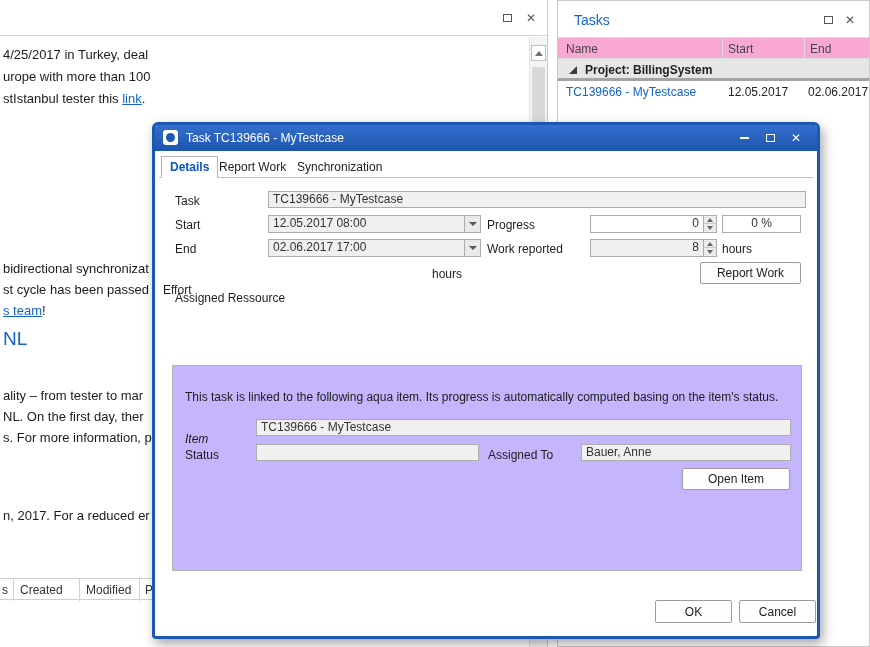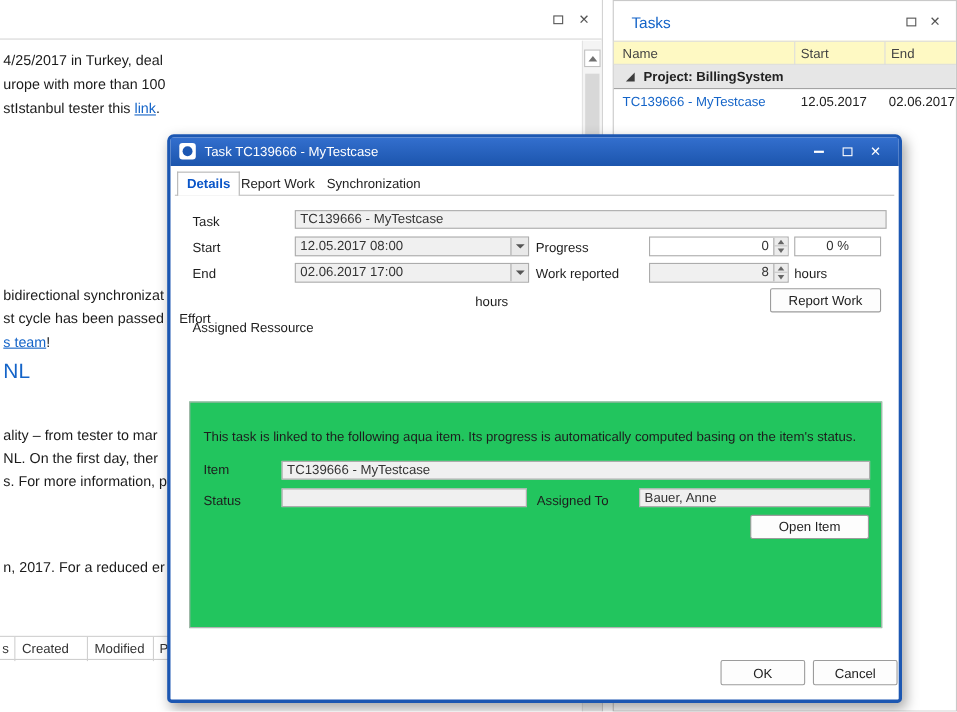--- a/index.html
+++ b/index.html
@@ -20,24 +20,24 @@
   .sb-btn { position:absolute; left:1px; top:8px; width:15px; height:16px; background:#fff; border:1px solid #c0c0c0; display:flex; align-items:center; justify-content:center; }
   .tri-up { width:0; height:0; border-left:4px solid transparent; border-right:4px solid transparent; border-bottom:5px solid #707070; }
   .sb-thumb { position:absolute; left:2px; top:30px; width:13px; height:78px; background:#d8d8d8; }
   .lw-thead { position:absolute; left:0; top:578px; width:548px; height:22px; background:#fff; border-top:1px solid #cfcfcf; border-bottom:1px solid #cfcfcf; }
   .lw-th { position:absolute; top:4px; font-size:12px; color:#333; white-space:nowrap; }
   .lw-sep { position:absolute; top:0; width:1px; height:22px; background:#d0d0d0; }
 
   
   .tasks-panel { position:absolute; left:557px; top:0; width:313px; height:647px; background:#fff; border:1px solid #c9c9c9; }
   .tp-title { position:absolute; left:16px; top:11px; font-size:14px; color:#1464c8; }
-  .tp-header { position:absolute; left:0; top:36px; width:100%; height:22px; border-top:1px solid #dcdcdc; border-bottom:1px solid #dcdcdc; background:#fef9c3; }
+  .tp-header { position:absolute; left:0; top:36px; width:100%; height:22px; border-top:1px solid #dcdcdc; border-bottom:1px solid #dcdcdc; background:#f9a8d4; }
   .tp-col { position:absolute; top:4px; font-size:12px; color:#444; cursor:pointer; }
   .tp-sep { position:absolute; top:0; width:1px; height:22px; background:#dcdcdc; }
-  .tp-group { position:absolute; left:0; top:58px; width:100%; height:22px; background:#e6e6e6; border-bottom:1px solid #a3a3a3; cursor:pointer; }
+  .tp-group { position:absolute; left:0; top:58px; width:100%; height:22px; background:#e6e6e6; border-bottom:3px solid #a3a3a3; cursor:pointer; }
   .tri-group { position:absolute; left:11px; top:7px; width:0; height:0; border-left:8px solid transparent; border-bottom:8px solid #3c3c3c; }
   .tp-group-label { position:absolute; left:27px; top:4px; font-size:12px; font-weight:bold; color:#222; }
   .tp-row { position:absolute; left:0; top:80px; width:100%; height:22px; cursor:pointer; }
   .tp-link { position:absolute; left:8px; top:4px; font-size:12px; color:#1464c8; cursor:pointer; }
   .tp-cell { position:absolute; top:4px; font-size:12px; color:#222; }
 
   
   .dialog { position:absolute; left:152px; top:122px; width:668px; height:517px; background:#fff; border:3px solid #1c57b2; border-radius:6px 6px 4px 4px; box-shadow:3px 5px 12px rgba(0,0,0,0.35); z-index:10; }
   .dlg-titlebar { position:absolute; left:0; top:0; right:0; height:26px; background:linear-gradient(#336fce,#1c55ad); border-radius:2px 2px 0 0; cursor:move; }
   .dlg-icon { position:absolute; left:8px; top:5px; width:15px; height:15px; background:#fff; border-radius:3px; }
@@ -54,21 +54,21 @@
   .field.num { text-align:right; padding-right:17px; }
   .combo-btn { position:absolute; right:0; top:0; bottom:0; width:16px; background:#e9e9e9; border-left:1px solid #acacac; display:flex; align-items:center; justify-content:center; cursor:pointer; }
   .tri-down { width:0; height:0; border-left:4px solid transparent; border-right:4px solid transparent; border-top:4px solid #555; }
   .spin-btns { position:absolute; right:0; top:0; bottom:0; width:13px; border-left:1px solid #acacac; background:#ececec; cursor:pointer; }
   .spin-btns span { position:absolute; left:0; width:100%; height:50%; display:flex; align-items:center; justify-content:center; }
   .spin-btns .up { top:0; border-bottom:1px solid #c6c6c6; }
   .spin-btns .down { bottom:0; }
   .tri-up-s { width:0; height:0; border-left:3px solid transparent; border-right:3px solid transparent; border-bottom:4px solid #666; }
   .tri-down-s { width:0; height:0; border-left:3px solid transparent; border-right:3px solid transparent; border-top:4px solid #666; }
   .btn { position:absolute; background:#fdfdfd; border:1px solid #9c9c9c; border-radius:2px; font-size:12px; color:#222; display:flex; align-items:center; justify-content:center; cursor:pointer; }
-  .groupbox { position:absolute; left:17px; top:240px; width:630px; height:206px; border:1px solid #b3b3b3; background:#22c55e;padding-left:28px; }
+  .groupbox { position:absolute; left:17px; top:240px; width:630px; height:206px; border:1px solid #b3b3b3; background:#c4b5fd;padding-left:28px; }
   .gb-text { position:absolute; left:12px; top:24px; font-size:12px; color:#1d1d1d; white-space:nowrap; }
 </style>
 </head>
 <body>
 
 <div class="screen">
 
   <div class="left-window">
     <div class="lw-titlebar">
       <span class="win-ctrl" style="right:30px; top:9px;">
@@ -211,21 +211,21 @@
           </span>
         </span>
     </div>
 
 
     <div class="btn" style="left:545px; top:137px; width:101px; height:22px;">Report Work</div>
 
 
     <div class="groupbox">
       <div class="gb-text">This task is linked to the following aqua item. Its progress is automatically computed basing on the item's status.</div>
-      <span class="lbl" style="left:12px; top:54px;">Item</span>
+      <span class="lbl" style="left:12px; top:66px;font-style:italic;">Item</span>
       <div class="field" style="left:83px; top:53px; width:535px; height:17px;">TC139666 - MyTestcase</div>
       <span class="lbl" style="left:12px; top:82px;">Status</span>
       <div class="field" style="left:83px; top:78px; width:223px; height:17px;"></div>
       <span class="lbl" style="left:315px; top:82px;">Assigned To</span>
       <div class="field" style="left:408px; top:78px; width:210px; height:17px;">Bauer, Anne</div>
       <div class="btn" style="left:509px; top:102px; width:108px; height:22px;">Open Item</div>
     </div>
 
     <div class="btn" style="left:500px; top:475px; width:77px; height:23px;">OK</div>
     <div class="btn" style="left:584px; top:475px; width:77px; height:23px;">Cancel</div>

